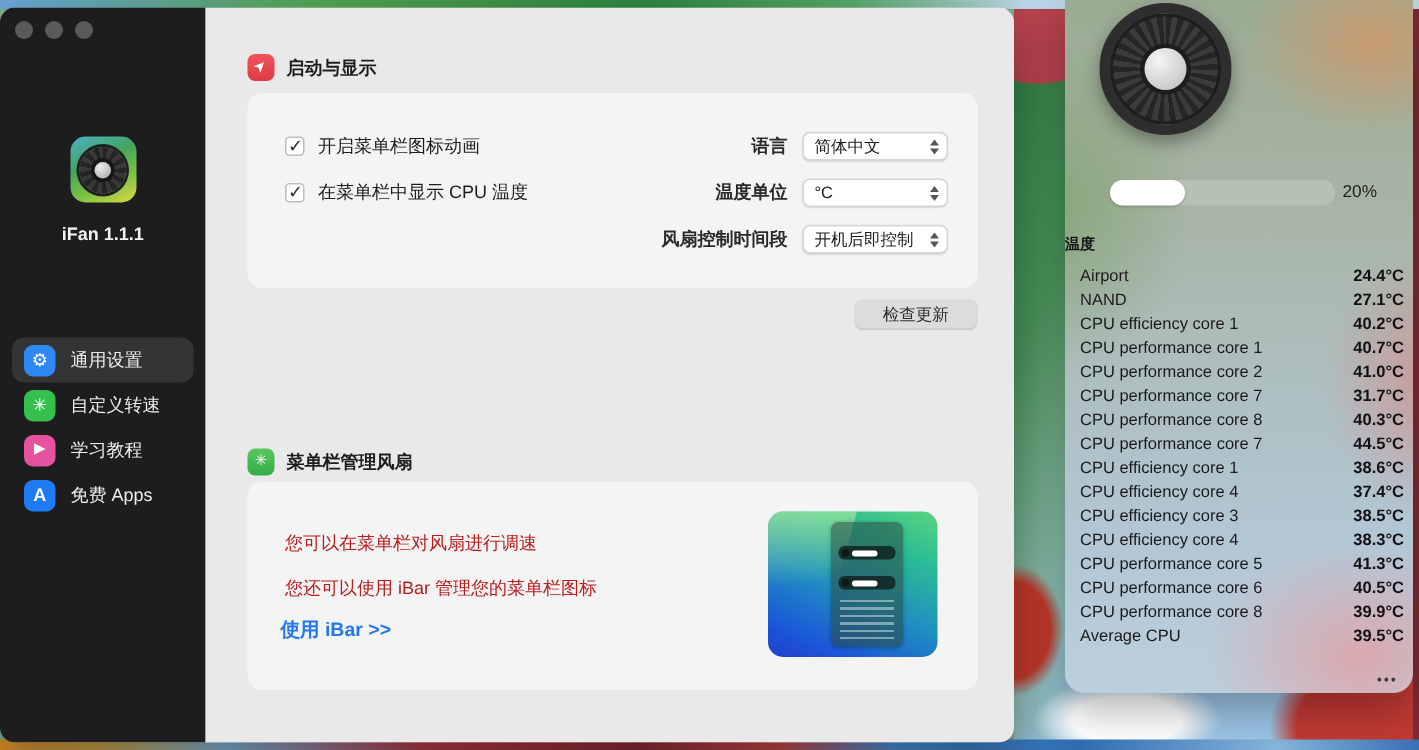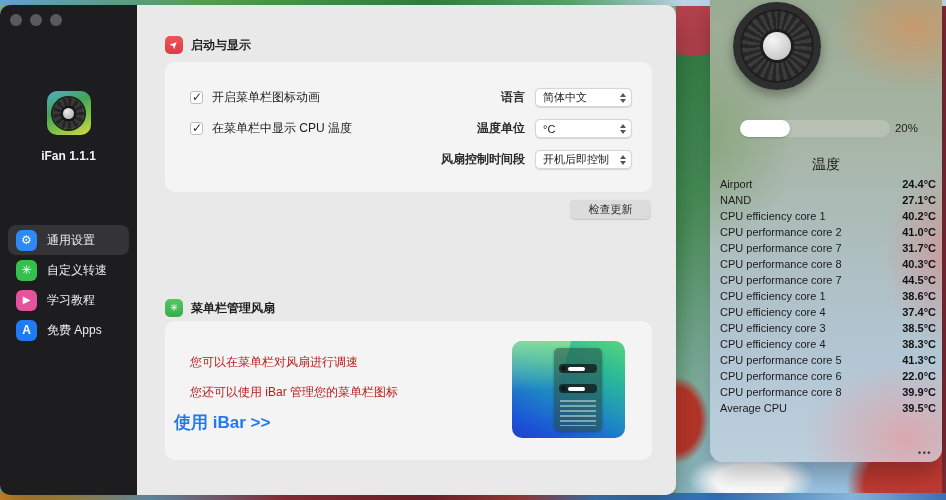--- a/index.html
+++ b/index.html
@@ -89,21 +89,21 @@
   .chevrons i.up { border-bottom:4px solid #555; }
   .chevrons i.down { border-top:4px solid #555; }
   .update-btn { position:absolute; left:433px; top:195px; width:81px; height:19px;
     background:#dcdcdd; border-radius:5px; font-size:11px; color:#2e2e30;
     display:flex; align-items:center; justify-content:center; box-shadow:0 0.5px 1px rgba(0,0,0,0.15); }
   .sec1-header { left:28px; top:31px; }
   .sec2-header { left:28px; top:294px; }
   .card2 { left:28px; top:316px; width:487px; height:139px; }
   .info-line { position:absolute; left:25px; font-size:12px; color:#b91c1c; }
   .line1 { top:33px; } .line2 { top:63px; }
-  .ibar-link { position:absolute; left:9px; top:90px; font-size:17px; font-weight:bold; cursor:pointer; }
+  .ibar-link { position:absolute; left:22px; top:90px; font-size:13px; font-weight:bold; cursor:pointer; }
   .preview { position:absolute; left:347px; top:20px; width:113px; height:97px; border-radius:10px;
     overflow:hidden;
     background:linear-gradient(205deg,#5ad47e 0%,#2bbd94 25%,#1f8fc0 55%,#1b55d8 85%,#2040c8 100%); }
   .preview::before { content:""; position:absolute; left:-20px; top:-10px; width:70px; height:80px;
     background:linear-gradient(160deg, rgba(190,240,160,0.85), transparent 70%); transform:rotate(15deg); }
   .mini-panel { position:absolute; left:42px; top:7px; width:48px; height:83px; border-radius:5px;
     background:rgba(42,74,66,0.55); box-shadow:0 1px 3px rgba(0,0,0,0.3); }
   .mini-slider { position:absolute; left:5px; width:38px; height:9px; border-radius:4px;
     background:rgba(16,30,28,0.8); }
   .ms1 { top:16px; } .ms2 { top:36px; }
@@ -132,22 +132,22 @@
     background:radial-gradient(circle at 35% 30%, #f5f5f5, #cfcfcf 65%, #b9b9b9);
     box-shadow:0 0 0 3px #1d1d1d; }
   .rpm-wrap { position:absolute; left:132px; top:26px; display:flex; align-items:baseline; gap:9px; }
   .rpm-value { font-size:30px; font-weight:500; color:#141414; letter-spacing:0.5px; }
   .rpm-unit { font-size:11px; font-weight:bold; color:#262626; }
   .slider-track { position:absolute; left:30px; top:120px; width:150px; height:17px;
     border-radius:9px; background:rgba(255,255,255,0.18); }
   .slider-fill { width:50px; height:17px; border-radius:9px; background:#fff;
     box-shadow:0 1px 2px rgba(0,0,0,0.18); }
   .pct { position:absolute; right:24px; top:122px; font-size:11.5px; color:#1c1c1e; }
-  .temps-title { position:absolute; left:0; top:156px; width:100%; text-align:center;
-    font-size:14px; font-weight:normal; color:#141416; }
+  .temps-title { position:absolute; left:0; top:156px; width:100%; text-align:left;
+    font-size:10px; font-weight:bold; color:#141416; }
   .temps { position:absolute; left:0; top:176px; width:100%; }
   .temp-row { display:flex; align-items:center; justify-content:space-between;
     height:16px; padding:0 6px 0 10px; }
   .temp-label { font-size:11px; color:#1b1b1d; }
   .temp-value { font-size:11px; font-weight:bold; color:#111113; }
   .more-dots { position:absolute; right:10px; bottom:4px; font-size:9px; letter-spacing:1.5px;
     color:#3a3a3c; font-weight:bold; }
 </style>
 </head>
 <body>
@@ -304,20 +304,24 @@
       <div class="temp-row">
         <span class="temp-label">NAND</span>
         <span class="temp-value">27.1°C</span>
       </div>
 
       <div class="temp-row">
         <span class="temp-label">CPU efficiency core 1</span>
         <span class="temp-value">40.2°C</span>
       </div>
 
+      <div class="temp-row">
+        <span class="temp-label">CPU performance core 1</span>
+        <span class="temp-value">40.7°C</span>
+      </div>
 
       <div class="temp-row">
         <span class="temp-label">CPU performance core 2</span>
         <span class="temp-value">41.0°C</span>
       </div>
 
 
       <div class="temp-row">
         <span class="temp-label">CPU performance core 7</span>
         <span class="temp-value">31.7°C</span>
@@ -353,21 +357,21 @@
         <span class="temp-value">38.3°C</span>
       </div>
 
       <div class="temp-row">
         <span class="temp-label">CPU performance core 5</span>
         <span class="temp-value">41.3°C</span>
       </div>
 
       <div class="temp-row">
         <span class="temp-label">CPU performance core 6</span>
-        <span class="temp-value">22.0°C</span>
+        <span class="temp-value">40.5°C</span>
       </div>
 
       <div class="temp-row">
         <span class="temp-label">CPU performance core 8</span>
         <span class="temp-value">39.9°C</span>
       </div>
 
       <div class="temp-row">
         <span class="temp-label">Average CPU</span>
         <span class="temp-value">39.5°C</span>

